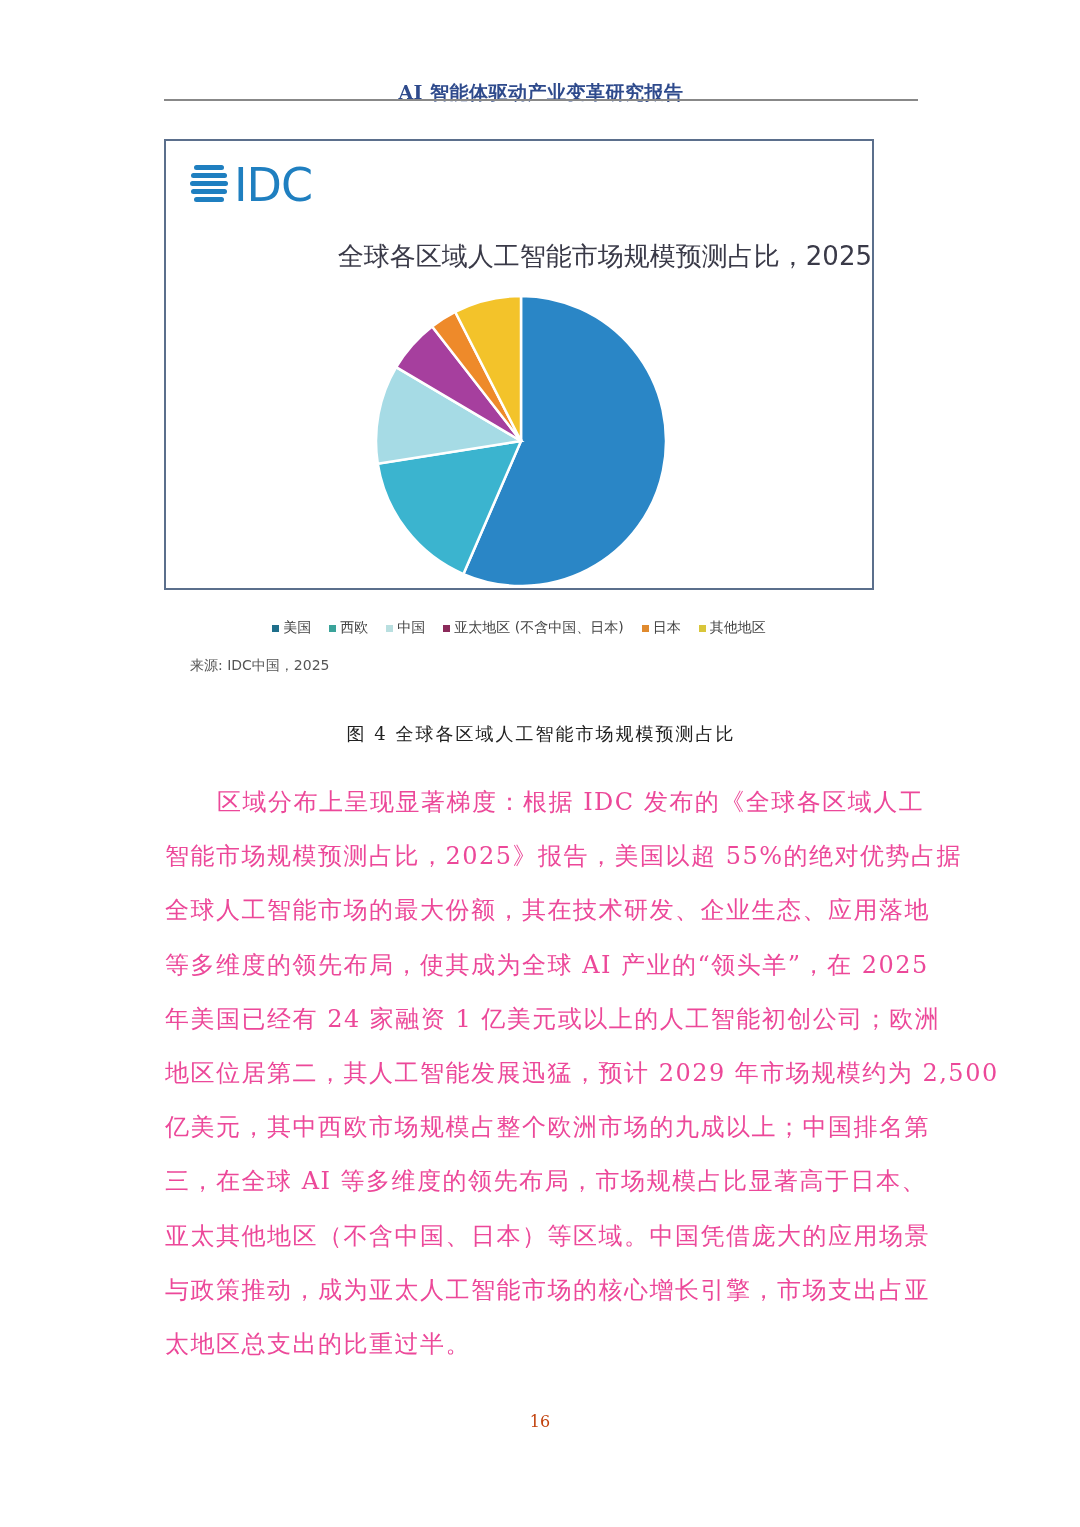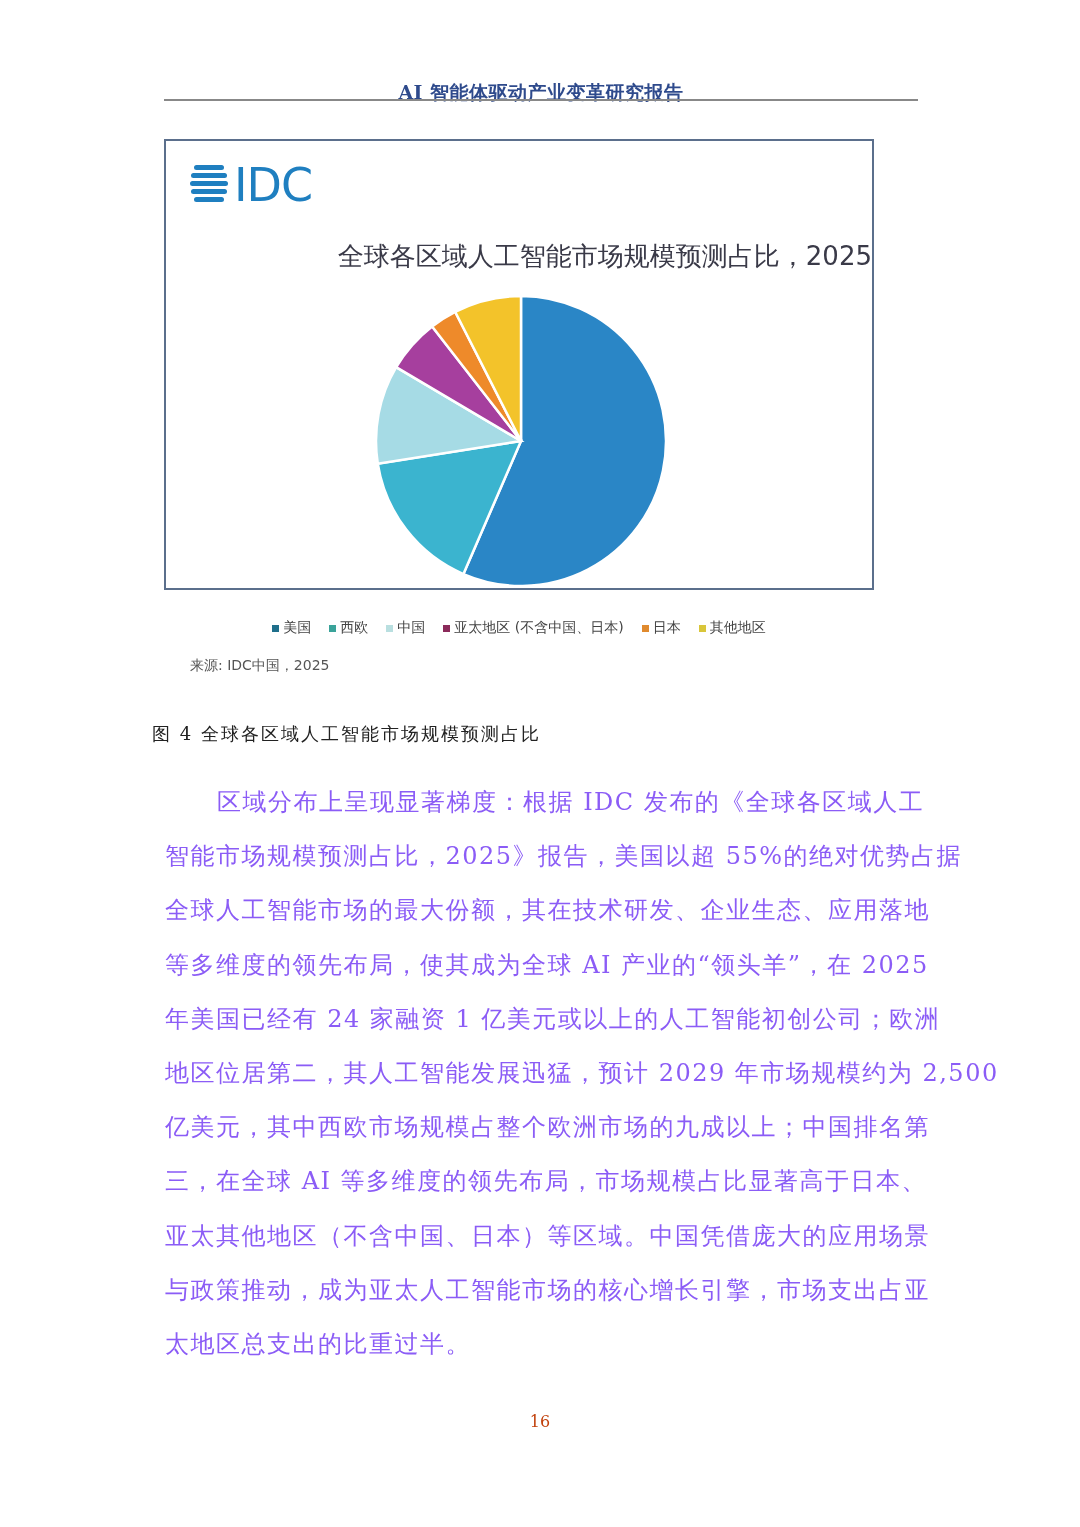--- a/index.html
+++ b/index.html
@@ -17,25 +17,25 @@
                  font-family:"DejaVu Sans","Liberation Sans",sans-serif; font-size:26px;
                  color:#3a3a48; }
   .pie { position:absolute; left:205px; top:150px; width:300px; height:300px; }
   .legend { position:absolute; left:0; width:100%; top:466px; text-align:center;
             font-family:"DejaVu Sans","Liberation Sans",sans-serif; font-size:14px; color:#444;margin-top:12px; }
   .legend-item { display:inline-block; margin:0 9px; white-space:nowrap; }
   .legend-swatch { display:inline-block; width:7px; height:7px; margin-right:4px; vertical-align:middle; }
   .source { position:absolute; left:24px; top:516px; font-family:"DejaVu Sans","Liberation Sans",sans-serif;
             font-size:14px; color:#555; }
 
-  .caption { position:absolute; left:152px; width:752px; top:722px; 
+  .caption { position:absolute; left:165px; width:752px; top:722px; text-align:center;
              font-size:18px; letter-spacing:2px; color:#222; }
 
   .body-text { position:absolute; left:165px; top:775px; width:752px; font-size:24px;
-               line-height:54.2px; color:#8b5cf6; text-align:justify; }
+               line-height:54.2px; color:#ec4899; text-align:justify; }
   .body-line { display:block; white-space:nowrap; text-align-last:justify; height:54.2px; letter-spacing:1.5px; }
   .body-line.first { padding-left:52px; }
   .body-line.last { text-align-last:left; }
 
   .page-number { position:absolute; left:0; width:1080px; top:1412px; text-align:center; font-size:16px; color:#c2410c; }
 </style>
 </head>
 <body>
 
 <div class="header">AI 智能体驱动产业变革研究报告</div>

